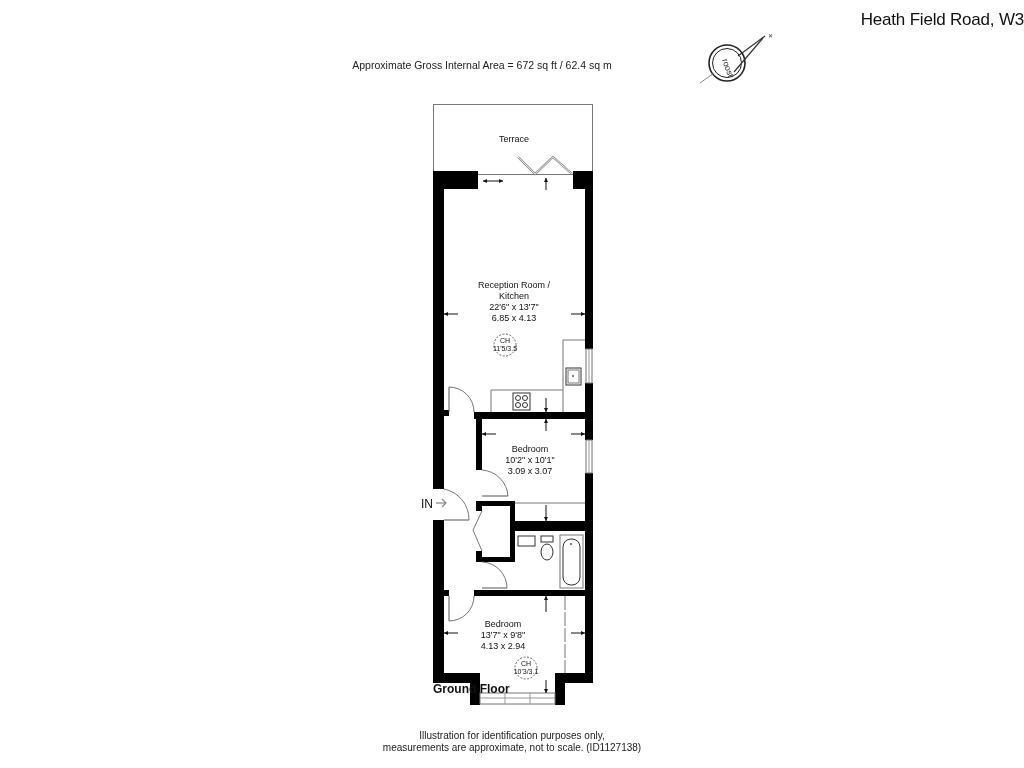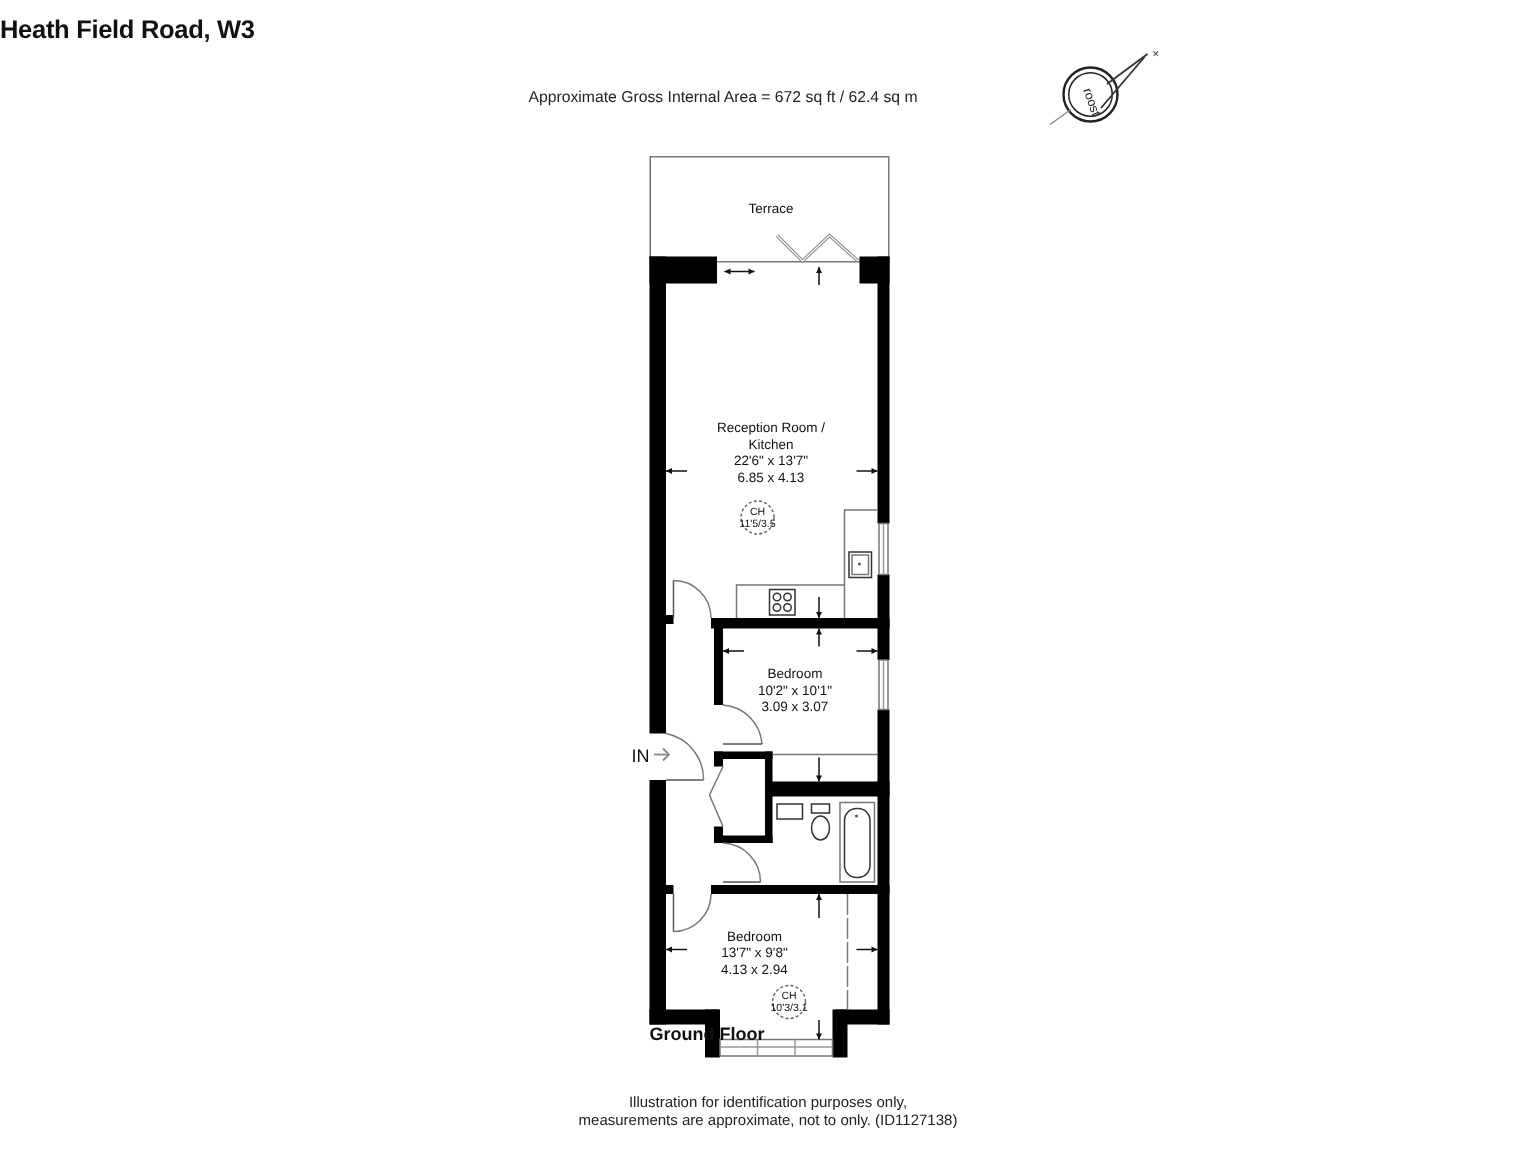--- a/index.html
+++ b/index.html
@@ -1,17 +1,17 @@
 <!DOCTYPE html>
 <html><head>
 <meta charset="utf-8">
 <style>
   html, body { margin:0; padding:0; background:#ffffff; }
   body { width:1024px; height:768px; position:relative; overflow:hidden; font-family:"Liberation Sans", sans-serif; color:#111; }
-  .title { position:absolute; left:0; width:1024px; top:10px; text-align:left; font-weight:bold; font-size:17px; letter-spacing:-0.2px; }
+  .title { position:absolute; left:0; width:1024px; top:10px; text-align:right; font-weight:normal; font-size:17px; letter-spacing:-0.2px; }
   .subtitle { position:absolute; left:0; width:964px; top:59px; text-align:center; font-size:10.5px; color:#222; }
   .floor-label { position:absolute; left:433px; top:682px; font-weight:bold; font-size:12px; }
   .disclaimer { position:absolute; left:0; width:1024px; top:730px; text-align:center; font-size:10px; line-height:12px; color:#222; }
   svg { position:absolute; left:0; top:0; }
   .lbl { font-family:"Liberation Sans", sans-serif; font-size:9px; fill:#111; text-anchor:middle; }
   .lbl-sm { font-family:"Liberation Sans", sans-serif; font-size:7px; fill:#111; text-anchor:middle; }
   .in-lbl { font-family:"Liberation Sans", sans-serif; font-size:12px; fill:#111; }
   .wall { fill:#000; }
   .thin { fill:none; stroke:#777; stroke-width:1; }
   .thin-dark { fill:none; stroke:#333; stroke-width:1; }
@@ -186,14 +186,14 @@
   <text class="in-lbl" x="421" y="508">IN</text>
   <g>
     <line x1="436" y1="503" x2="446" y2="503" stroke="#888" stroke-width="1.2"></line>
     <polyline points="442,499 446,503 442,507" fill="none" stroke="#888" stroke-width="1.2"></polyline>
   </g>
 </svg>
 
 <div class="floor-label">Ground Floor</div>
 <div class="disclaimer">
   <div>Illustration for identification purposes only,</div>
-  <div>measurements are approximate, not to only. (ID1127138)</div>
+  <div>measurements are approximate, not to scale. (ID1127138)</div>
 </div>
 
 </body></html>

